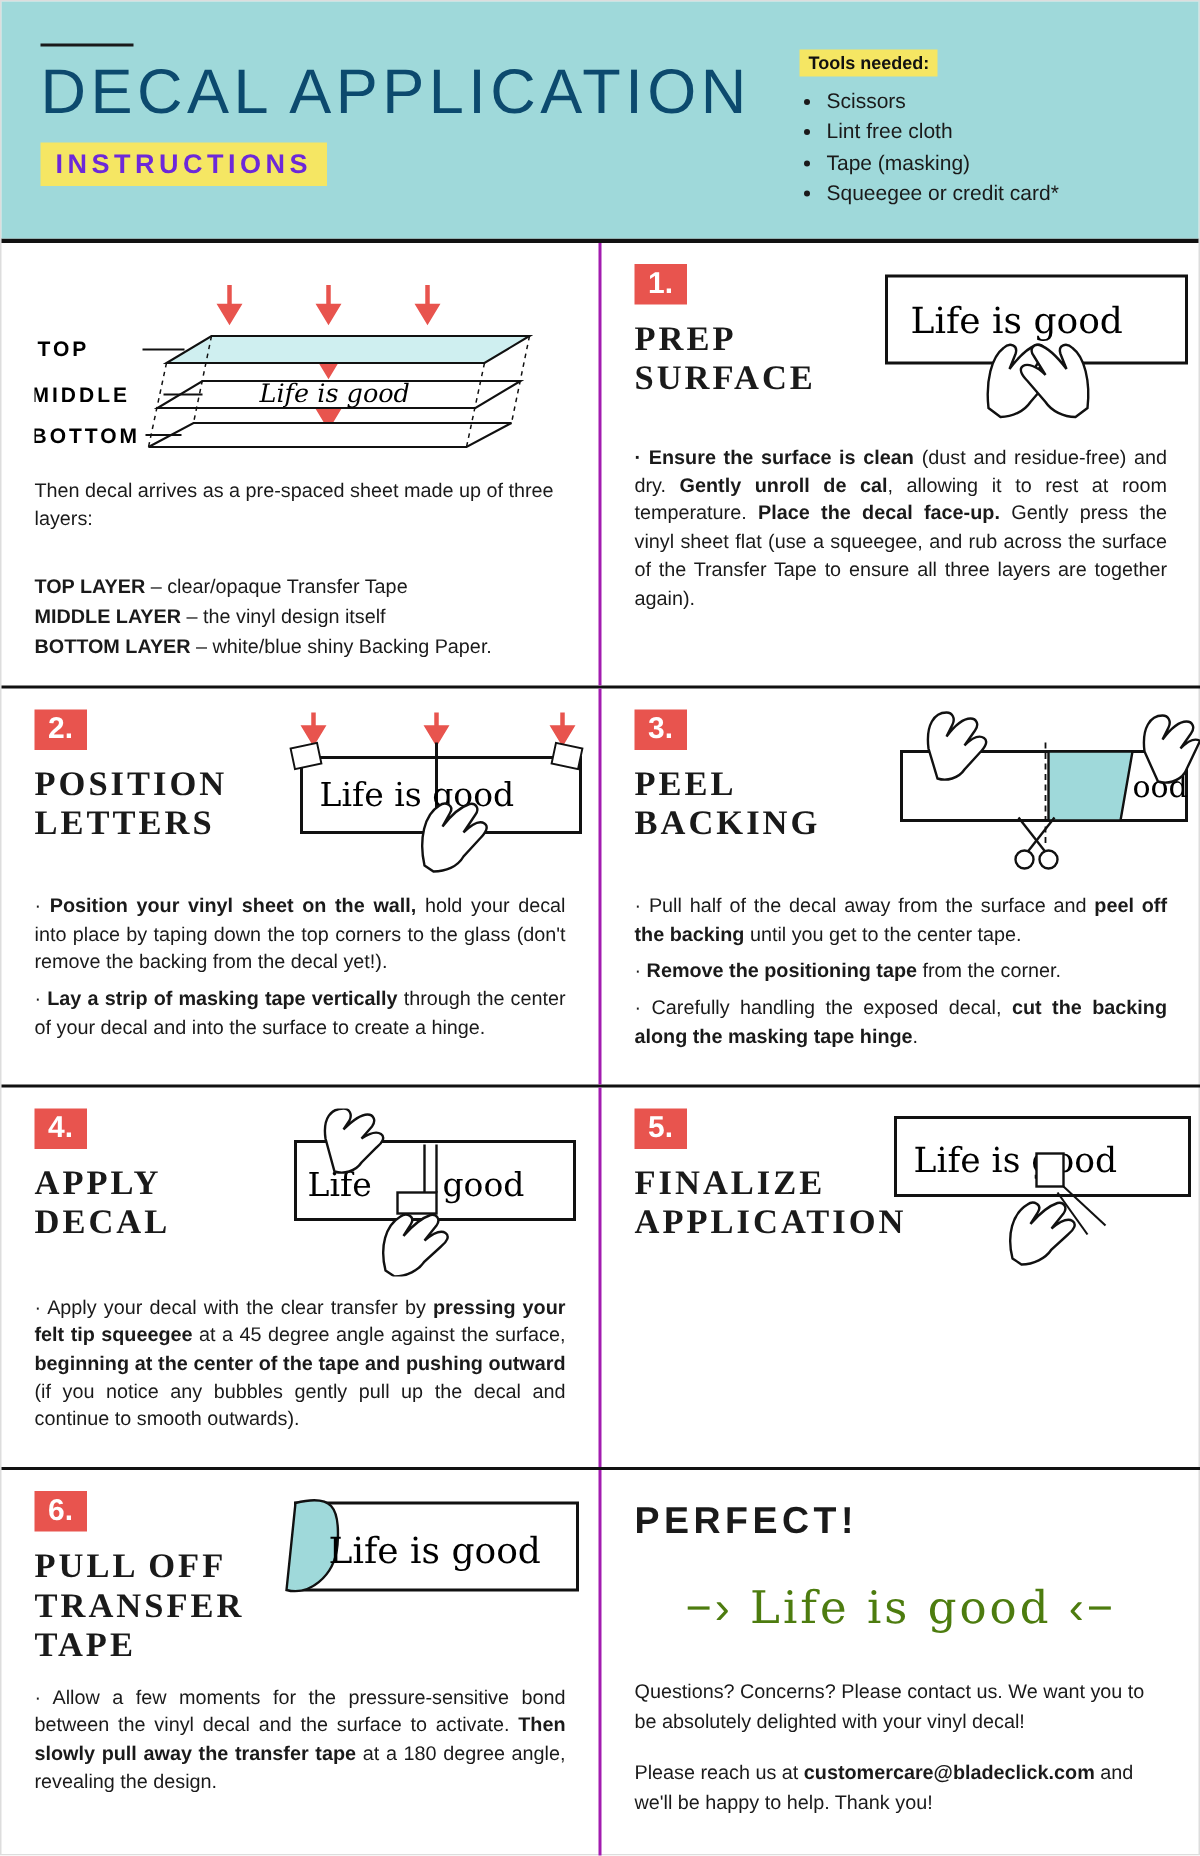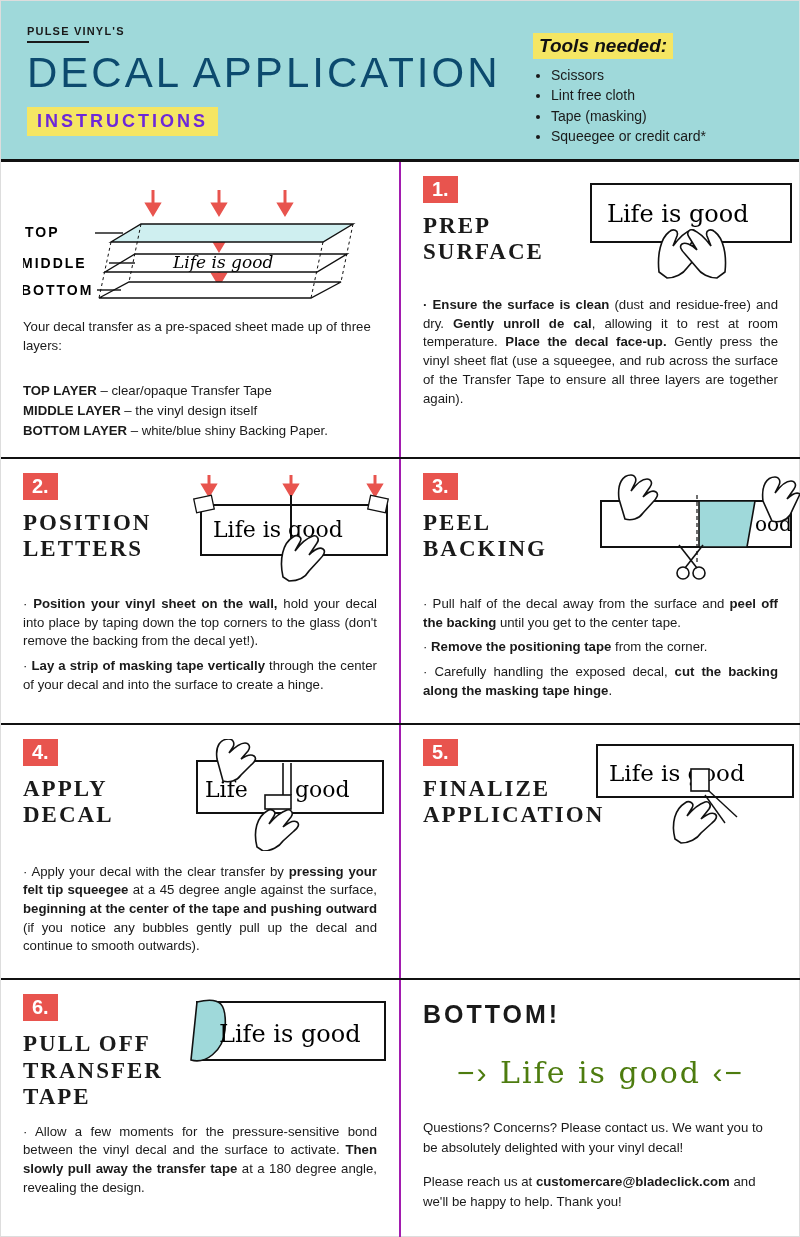--- a/index.html
+++ b/index.html
@@ -66,24 +66,23 @@
   .tools {
     position: absolute;
     top: 32px;
     right: 26px;
     width: 240px;
   }
   .tools-title {
     display: inline-block;
     background: #f5e663;
     font-weight: bold;
-    font-size: 19px;
+    font-size: 12px;
     padding: 2px 6px;
     color: #111;
-    font-style: italic;
   }
   .tools ul {
     margin: 6px 0 0 0;
     padding-left: 18px;
     font-size: 14px;
     line-height: 1.45;
   }
   .tools li { margin: 0; }
 
   
@@ -172,21 +171,20 @@
     font-size: 13px;
   }
 </style>
 </head>
 <body>
 
 <div class="page">
 
   <div class="header">
     <div>
-      <div class="brand-line">PULSE VINYL'S</div>
       <span class="brand-rule"></span>
     </div>
     <h1 class="main-title">DECAL APPLICATION</h1>
     <div class="sub-badge">INSTRUCTIONS</div>
 
     <div class="tools">
       <div class="tools-title">Tools needed:</div>
       <ul>
         <li>Scissors</li>
         <li>Lint free cloth</li>
@@ -233,21 +231,21 @@
             <line x1="86" y1="79" x2="112" y2="79"></line>
             <line x1="74" y1="106" x2="98" y2="106"></line>
           </g>
           <text x="2" y="53" font-family="Liberation Sans, sans-serif" font-size="14" font-weight="bold" letter-spacing="2">TOP</text>
           <text x="-2" y="84" font-family="Liberation Sans, sans-serif" font-size="14" font-weight="bold" letter-spacing="2">MIDDLE</text>
           <text x="-2" y="111" font-family="Liberation Sans, sans-serif" font-size="14" font-weight="bold" letter-spacing="2">BOTTOM</text>
           <text x="150" y="84" font-family="DejaVu Serif, serif" font-style="italic" font-size="17">Life is good</text>
         </svg>
       </div>
       <div class="body-text" style="text-align:left;">
-        <p>Your decal transfer as a pre-spaced sheet made up of three layers:</p>
+        <p>Then decal arrives as a pre-spaced sheet made up of three layers:</p>
       </div>
       <div class="layers-list" style="margin-top:26px;">
         <div>
           <b>TOP LAYER</b><span> – clear/opaque Transfer Tape</span>
         </div>
         <div>
           <b>MIDDLE LAYER</b><span> – the vinyl design itself</span>
         </div>
         <div>
           <b>BOTTOM LAYER</b><span> – white/blue shiny Backing Paper.</span>
@@ -424,21 +422,21 @@
             <text x="32" y="48" font-family="DejaVu Serif, serif" font-size="24">Life is good</text>
           </svg>
         </div>
       </div>
       <div class="body-text">
         <p>· Allow a few moments for the pressure-sensitive bond between the vinyl decal and the surface to activate. <b>Then slowly pull away the transfer tape</b> at a 180 degree angle, revealing the design.</p>
       </div>
     </div>
 
     <div class="cell">
-      <div class="perfect-title">BOTTOM!</div>
+      <div class="perfect-title">PERFECT!</div>
       <div class="perfect-script">
         <span style="font-family:'Liberation Sans',sans-serif;">−›</span>
         <span>Life is good</span>
         <span style="font-family:'Liberation Sans',sans-serif;">‹−</span>
       </div>
       <div class="perfect-text">
         <p>Questions? Concerns? Please contact us. We want you to be absolutely delighted with your vinyl decal!</p>
         <p>Please reach us at <b>customercare@bladeclick.com</b> and we'll be happy to help. Thank you!</p>
       </div>
     </div>

